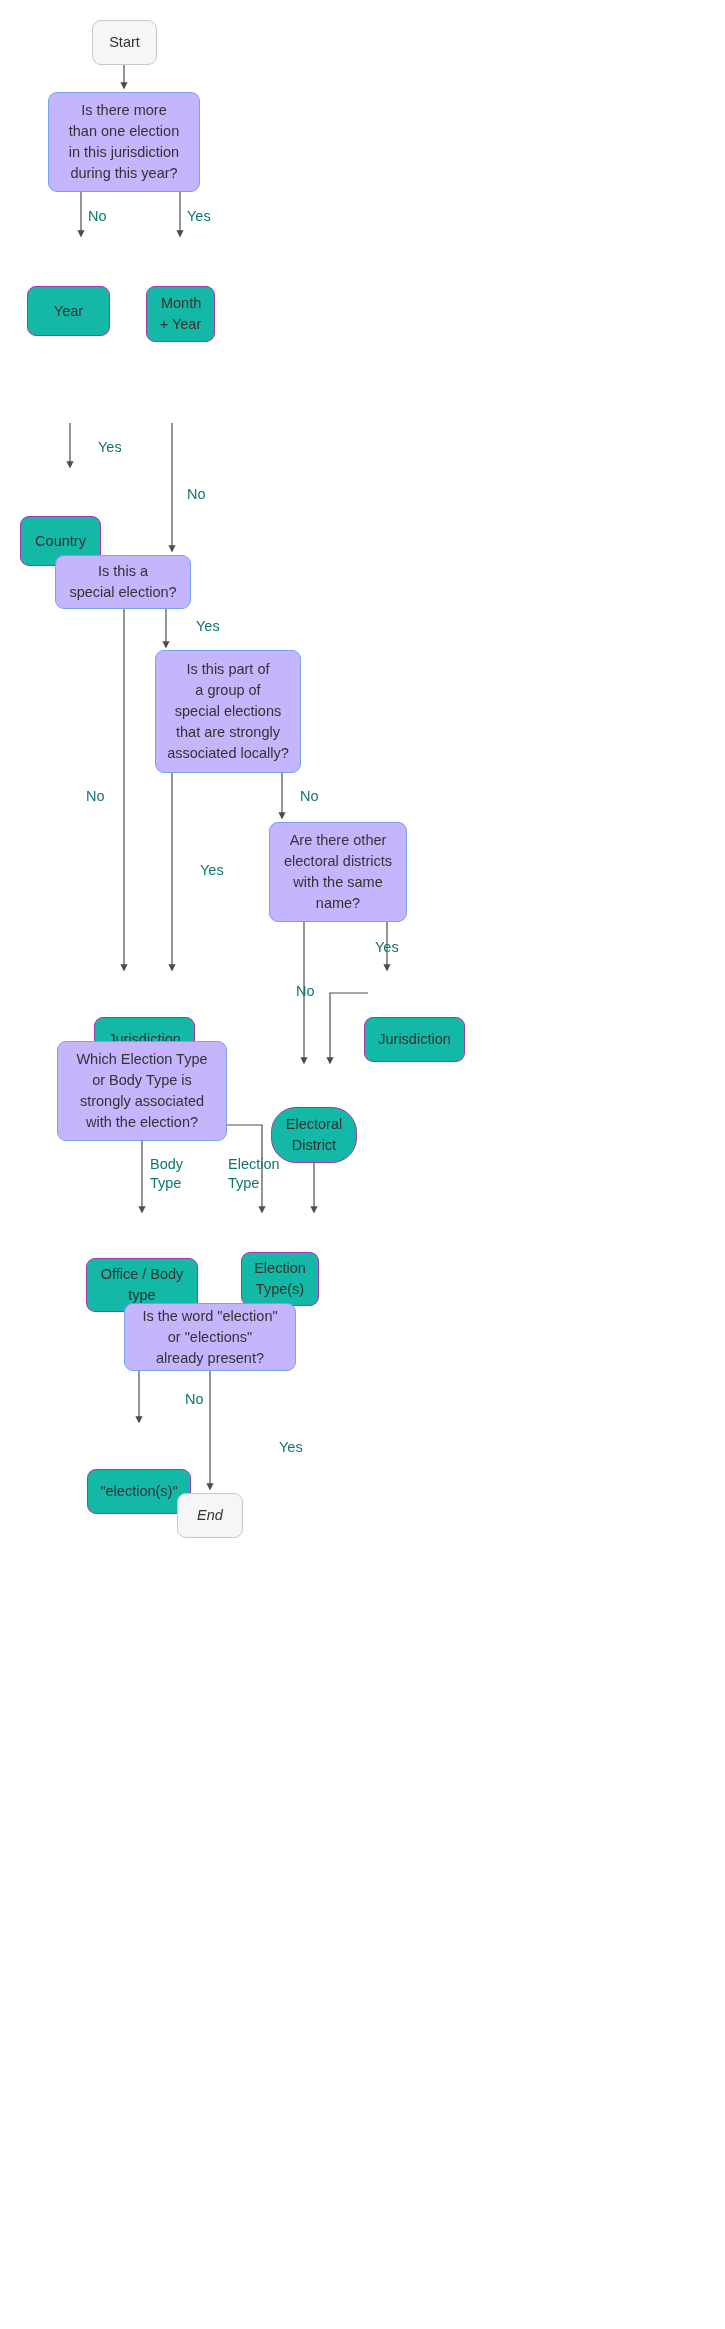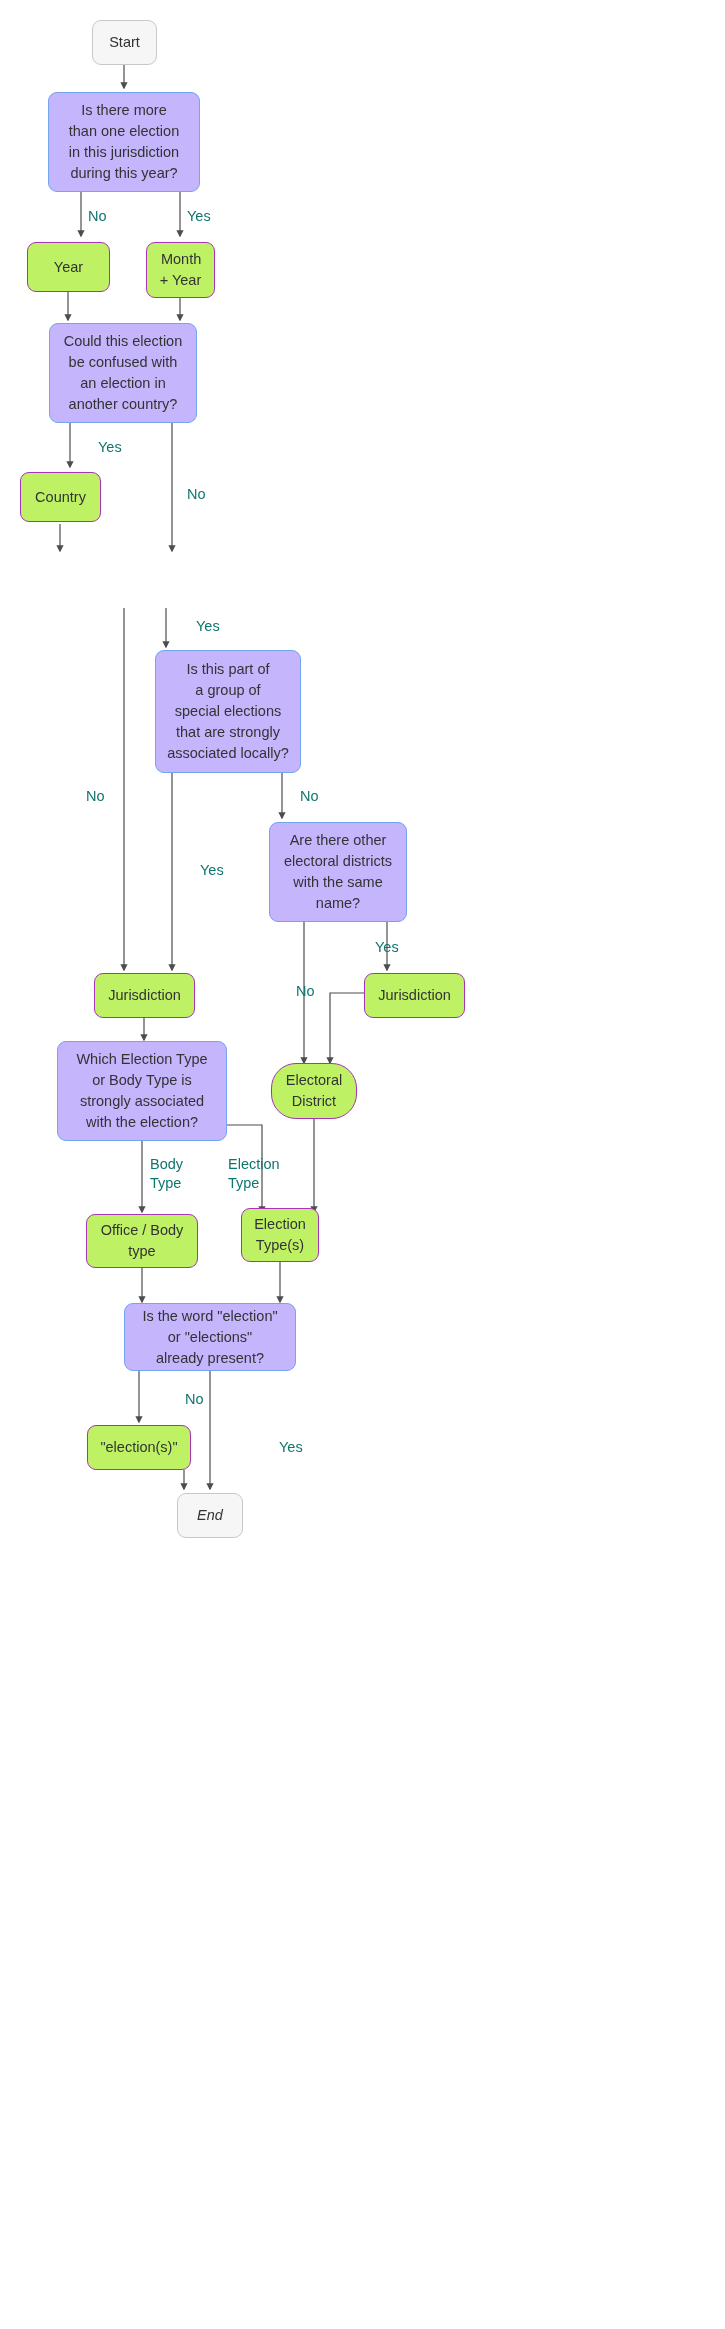--- a/index.html
+++ b/index.html
@@ -41,22 +41,23 @@
     color: #333333;
     padding: 4px 8px;
     white-space: pre-line;
     z-index: 2;
   }
   .node.decision {
     background: #c4b5fd;
     border-color: #74a3f0;
   }
   .node.result {
-    background: #bef264;
+    background: #14b8a6;
     border-color: #a734b8;
+    margin-top: 44px;
   }
   .node.terminal {
     background: #f6f6f6;
     border-color: #c8c8c8;
   }
   .edge-label {
     position: absolute;
     font-size: 14.5px;
     line-height: 19px;
     color: #0f766e;
@@ -133,27 +134,25 @@
   <div class="node decision" style="left:48px; top:92px; width:152px; height:100px;">Is there more
 than one election
 in this jurisdiction
 during this year?</div>
 
   <div class="node result" style="left:27px; top:242px; width:83px; height:50px;">Year</div>
 
   <div class="node result" style="left:146px; top:242px; width:69px; height:56px;text-align:right;">Month
 + Year</div>
 
-  <div class="node decision" style="left:49px; top:323px; width:148px; height:100px;">Could this election
-be confused with
-an election in
-another country?</div>
 
   <div class="node result" style="left:20px; top:472px; width:81px; height:50px;">Country</div>
 
+  <div class="node decision" style="left:55px; top:555px; width:136px; height:54px;">Is this a
+special election?</div>
 
   <div class="node decision" style="left:155px; top:650px; width:146px; height:123px;">Is this part of
 a group of
 special elections
 that are strongly
 associated locally?</div>
 
   <div class="node decision" style="left:269px; top:822px; width:138px; height:100px;">Are there other
 electoral districts
 with the same

